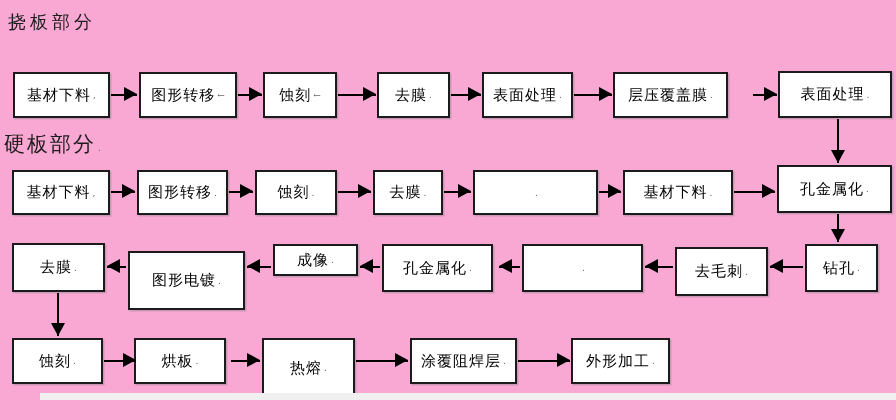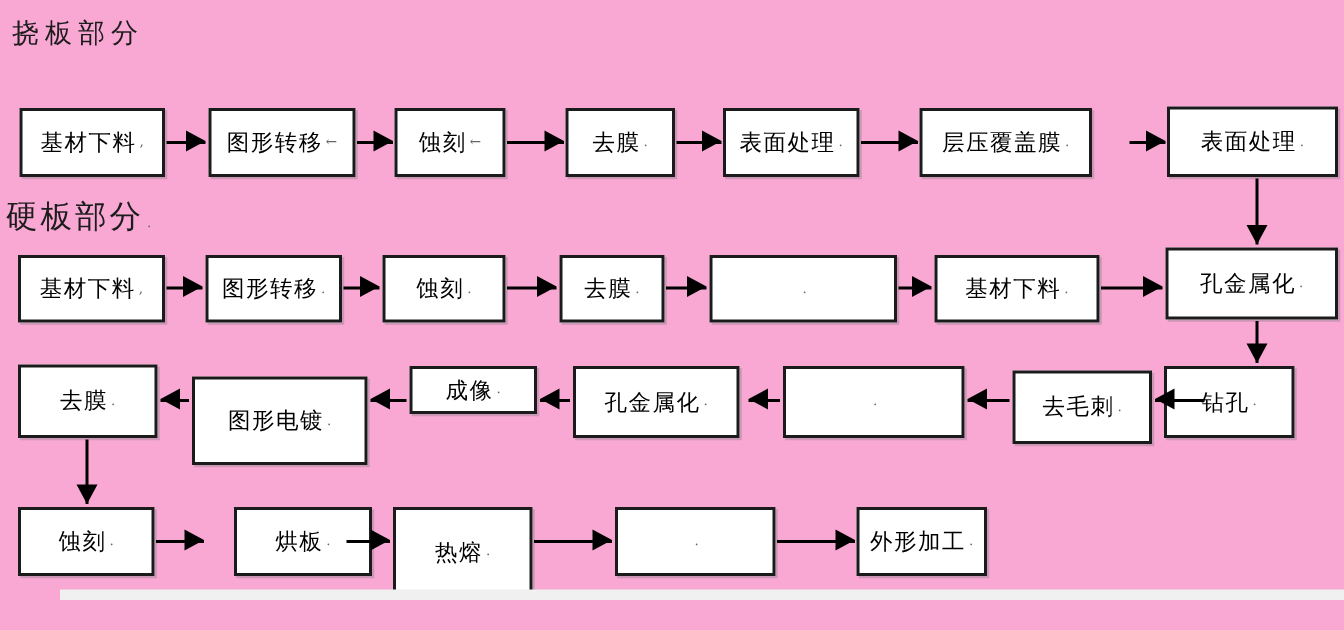--- a/index.html
+++ b/index.html
@@ -130,48 +130,49 @@
       <span>孔金属化</span>
       <span class="sfx">.</span>
     </div>
   <div class="box" style="left:522px;top:244px;width:121px;height:48px">
       <span class="sfx">.</span>
     </div>
   <div class="box" style="left:675px;top:247px;width:93px;height:49px">
       <span>去毛刺</span>
       <span class="sfx">.</span>
     </div>
-  <div class="box" style="left:776px;top:244px;width:87px;height:48px">
+  <div class="box" style="left:805px;top:244px;width:73px;height:48px">
       <span>钻孔</span>
       <span class="sfx">.</span>
     </div>
 
   <div class="harrow l" style="left:107px;top:266px;width:19px"></div>
   <div class="harrow l" style="left:247px;top:266px;width:24px"></div>
   <div class="harrow l" style="left:360px;top:266px;width:20px"></div>
   <div class="harrow l" style="left:499px;top:266px;width:21px"></div>
   <div class="harrow l" style="left:645px;top:266px;width:28px"></div>
   <div class="harrow l" style="left:770px;top:266px;width:33px"></div>
 
   <div class="box" style="left:12px;top:338px;width:91px;height:46px">
       <span>蚀刻</span>
       <span class="sfx">.</span>
     </div>
-  <div class="box" style="left:156px;top:338px;width:92px;height:46px">
+  <div class="box" style="left:134px;top:338px;width:92px;height:46px">
       <span>烘板</span>
       <span class="sfx">.</span>
     </div>
   <div class="box" style="left:262px;top:338px;width:93px;height:60px">
       <span>热熔</span>
       <span class="sfx">.</span>
     </div>
   <div class="box" style="left:410px;top:338px;width:107px;height:46px">
+      <span>涂覆阻焊层</span>
       <span class="sfx">.</span>
     </div>
-  <div class="box" style="left:571px;top:338px;width:87px;height:46px">
+  <div class="box" style="left:571px;top:338px;width:99px;height:46px">
       <span>外形加工</span>
       <span class="sfx">.</span>
     </div>
 
   <div class="harrow r" style="left:104px;top:360px;width:32px"></div>
   <div class="harrow r" style="left:231px;top:360px;width:29px"></div>
   <div class="harrow r" style="left:356px;top:360px;width:52px"></div>
   <div class="harrow r" style="left:518px;top:360px;width:52px"></div>
 
   <div class="varrow" style="left:837px;top:119px;height:44px"></div>

